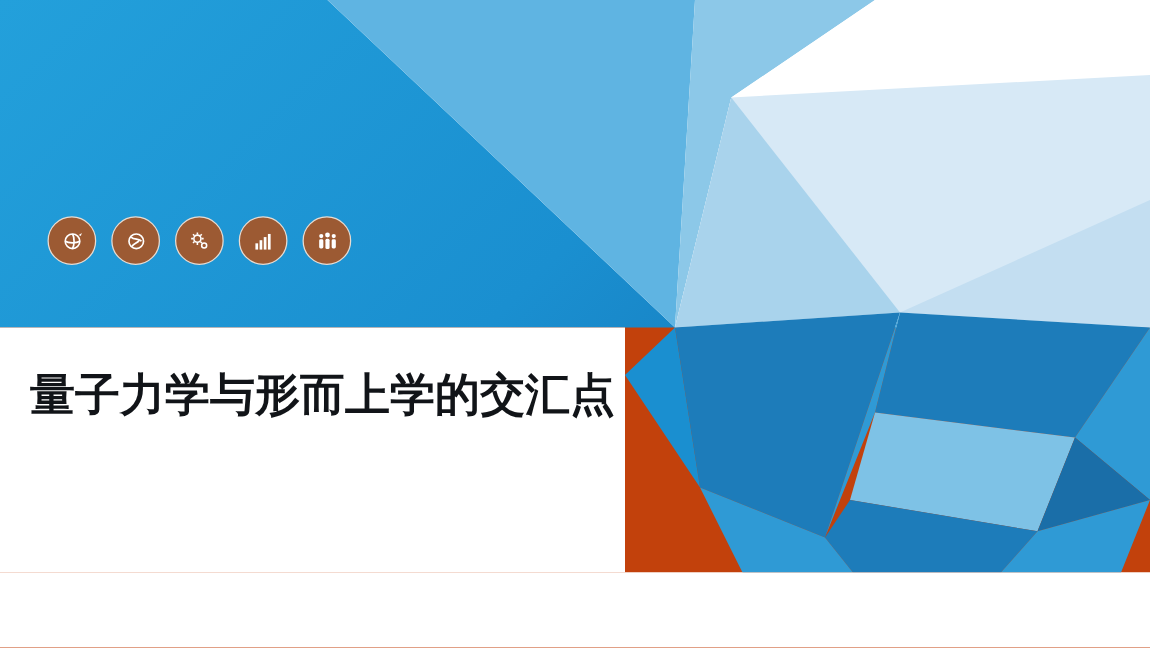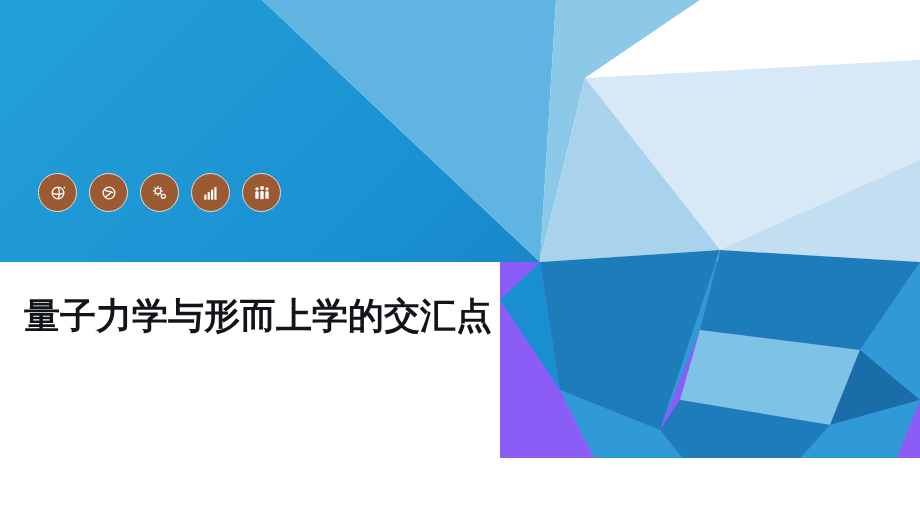--- a/index.html
+++ b/index.html
@@ -5,21 +5,21 @@
   html, body {
     margin: 0;
     padding: 0;
     background: #ffffff;
   }
   .slide {
     position: relative;
     width: 920px;
     height: 458px;
     overflow: hidden;
-    background: #8b5cf6;
+    background: #c2410c;
     font-family: Liberation Sans, sans-serif;
   }
   
   .top-band {
     position: absolute;
     left: 0;
     top: 0;
     width: 920px;
     height: 262px;
     background: linear-gradient(135deg, #23a0db 0%, #1a8fd0 55%, #1573b5 100%);

